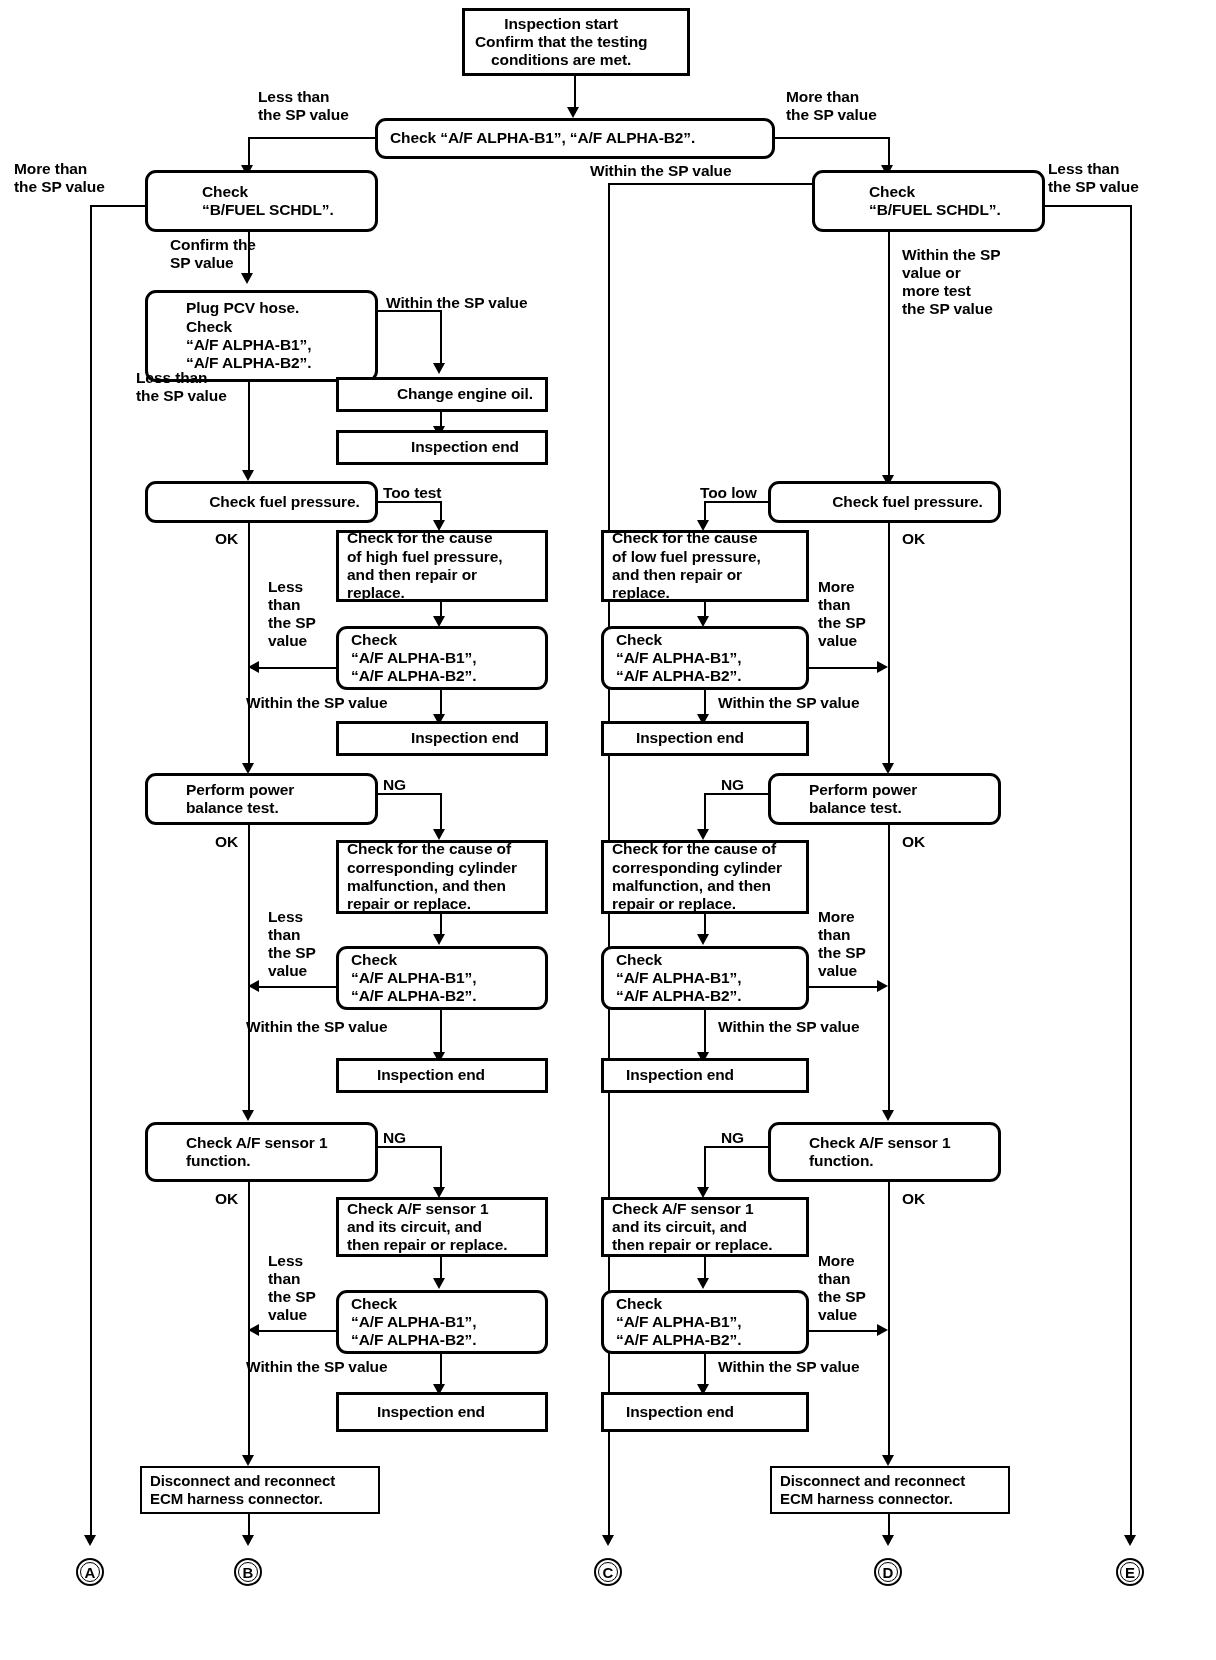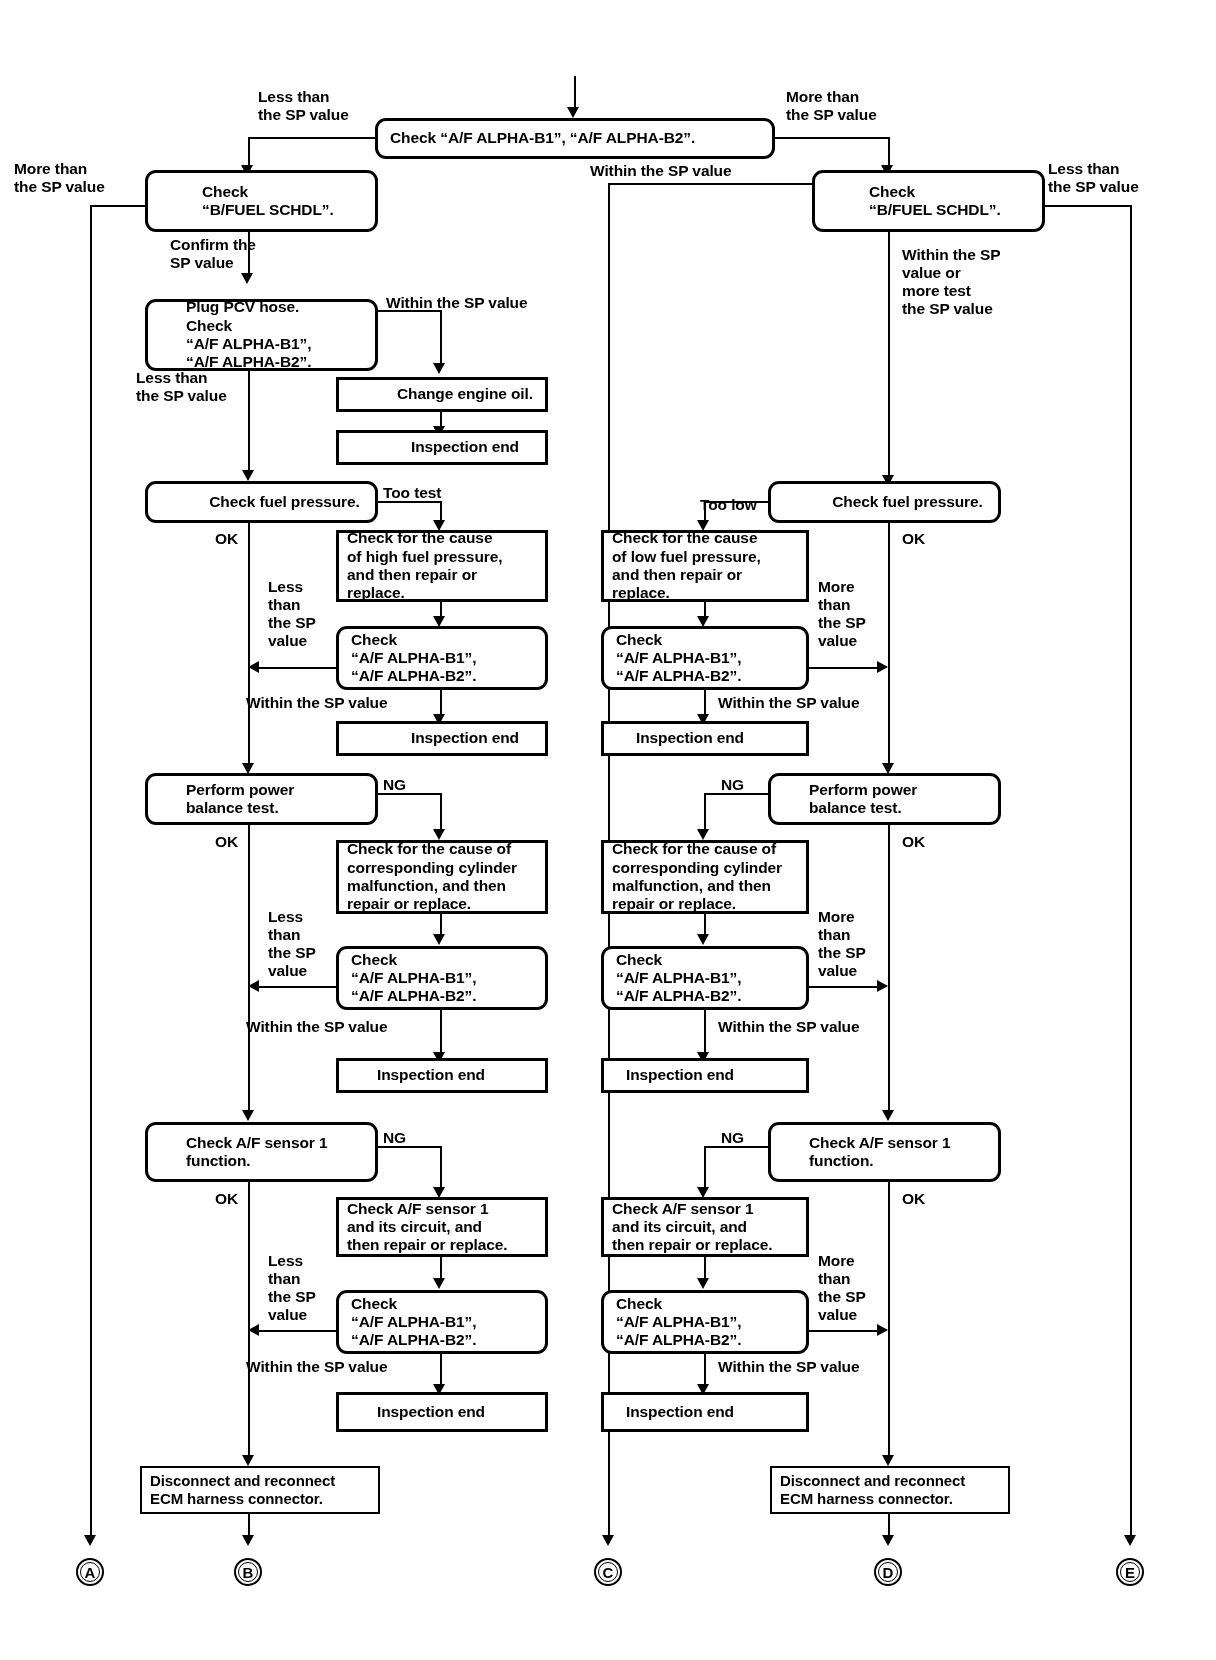--- a/index.html
+++ b/index.html
@@ -79,20 +79,23 @@
     content:"";position:absolute;left:2px;top:2px;right:2px;bottom:2px;
     border:1.5px solid #000;border-radius:50%;
   }
   .term span{position:relative;z-index:2;line-height:1;}
 </style>
 </head>
 <body>
 
 <div id="root">
 
+  <div class="box thick center" style="left:462px;top:8px;width:228px;height:68px;justify-content:flex-start;padding-left:10px;">Inspection start
+Confirm that the testing
+conditions are met.</div>
 
   <div class="vline" style="left:574px;top:76px;height:33px;"></div>
   <div class="arrow-d" style="left:567px;top:107px;"></div>
 
   <div class="box rounded pad-l" style="left:375px;top:118px;width:400px;height:41px;padding-left:12px;">Check “A/F ALPHA-B1”, “A/F ALPHA-B2”.</div>
 
   <div class="hline" style="left:248px;top:137px;width:130px;"></div>
   <div class="vline" style="left:248px;top:137px;height:33px;"></div>
   <div class="arrow-d" style="left:241px;top:165px;"></div>
   <div class="lbl" style="left:258px;top:88px;">Less than
@@ -111,21 +114,21 @@
 the SP value</div>
   <div class="hline" style="left:90px;top:205px;width:56px;"></div>
   <div class="vline thin" style="left:90px;top:205px;height:1338px;"></div>
   <div class="arrow-d" style="left:83.5px;top:1535px;"></div>
 
   <div class="vline" style="left:248px;top:232px;height:46px;"></div>
   <div class="arrow-d" style="left:241px;top:273px;"></div>
   <div class="lbl" style="left:170px;top:236px;">Confirm the
 SP value</div>
 
-  <div class="box rounded indent-sm" style="left:145px;top:299px;width:233px;height:72px;">Plug PCV hose.
+  <div class="box rounded indent-sm" style="left:145px;top:290px;width:233px;height:92px;">Plug PCV hose.
 Check
 “A/F ALPHA-B1”,
 “A/F ALPHA-B2”.</div>
 
   <div class="hline" style="left:375px;top:310px;width:66px;"></div>
   <div class="vline" style="left:440px;top:310px;height:57px;"></div>
   <div class="arrow-d" style="left:433px;top:363px;"></div>
   <div class="lbl" style="left:386px;top:294px;">Within the SP value</div>
 
   <div class="box thick center" style="left:336px;top:377px;width:212px;height:35px;">Change engine oil.</div>
@@ -265,21 +268,21 @@
   <div class="lbl" style="left:902px;top:246px;">Within the SP
 value or
 more test
 the SP value</div>
 
   <div class="box rounded center" style="left:768px;top:481px;width:233px;height:42px;">Check fuel pressure.</div>
 
   <div class="hline" style="left:704px;top:501px;width:67px;"></div>
   <div class="vline" style="left:704px;top:501px;height:23px;"></div>
   <div class="arrow-d" style="left:697px;top:520px;"></div>
-  <div class="lbl" style="left:700px;top:496px;">Too low</div>
+  <div class="lbl" style="left:700px;top:484px;">Too low</div>
 
   <div class="box thick pad-l" style="left:601px;top:530px;width:208px;height:72px;">Check for the cause
 of low fuel pressure,
 and then repair or
 replace.</div>
   <div class="vline" style="left:704px;top:602px;height:17px;"></div>
   <div class="arrow-d" style="left:697px;top:616px;"></div>
 
   <div class="box rounded indent-xs" style="left:601px;top:626px;width:208px;height:64px;padding-left:12px;">Check
 “A/F ALPHA-B1”,

